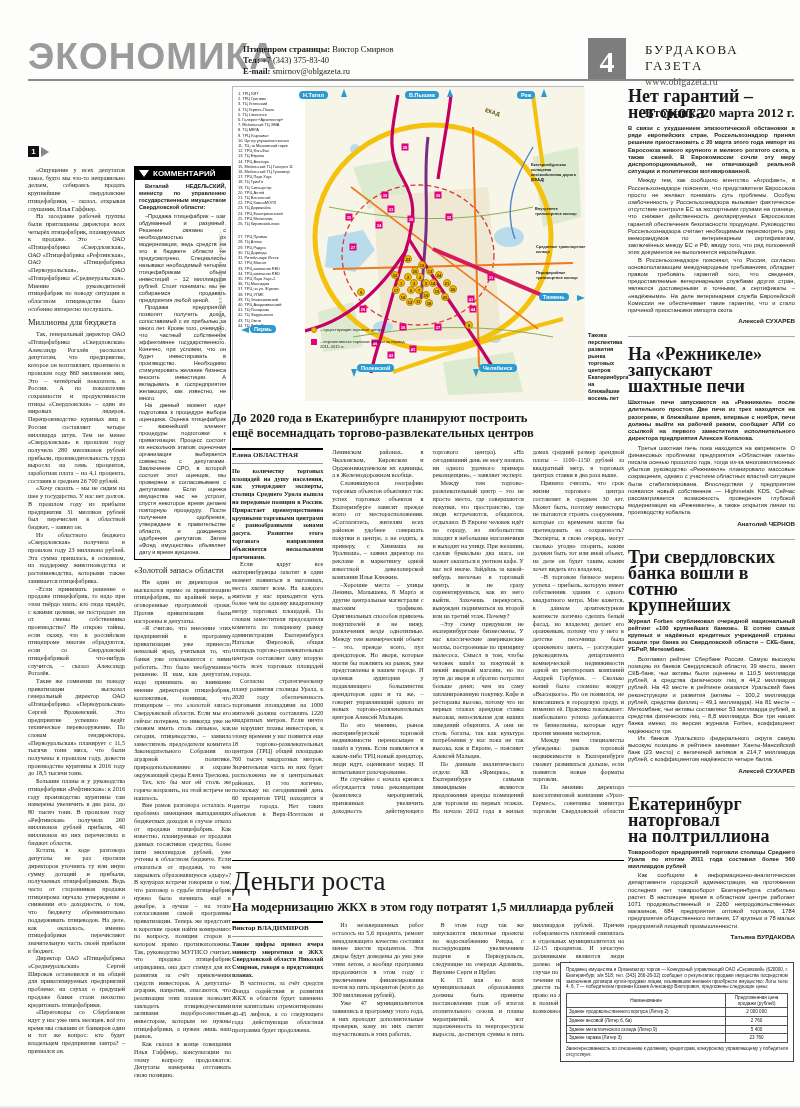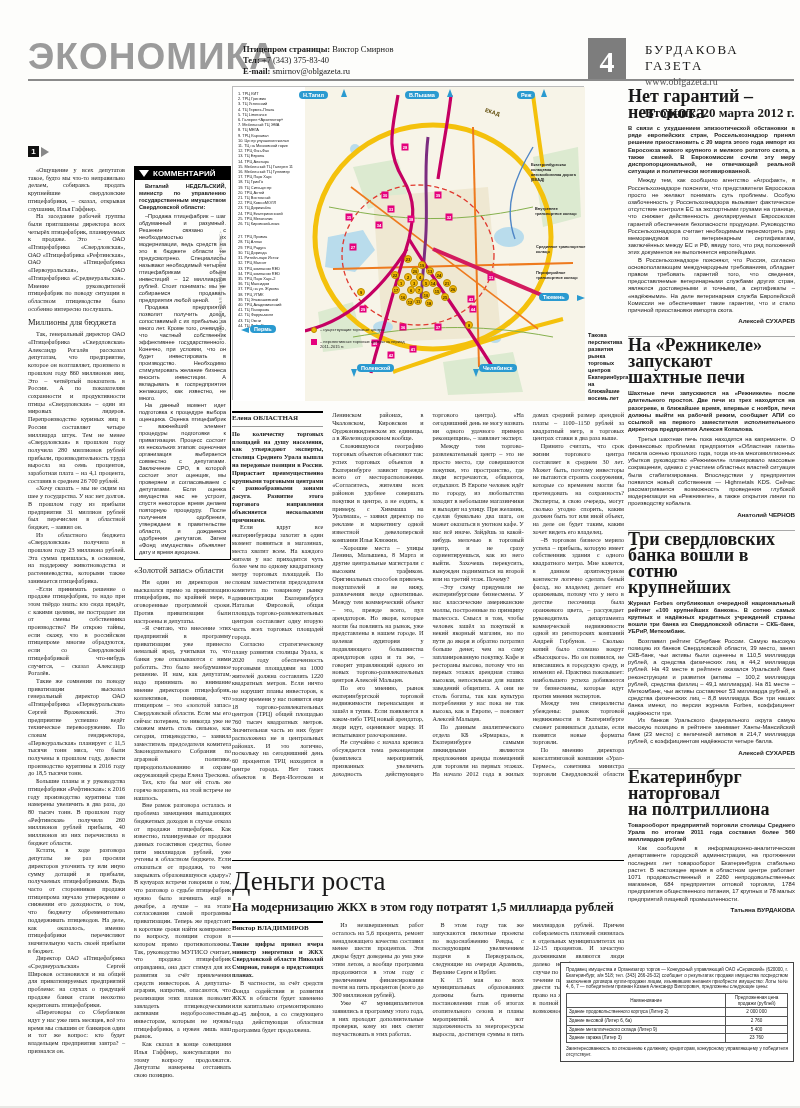--- a/index.html
+++ b/index.html
@@ -85,21 +85,21 @@
   .a3-rule{position:absolute;left:232px;top:860px;width:392px;height:1px;background:#000;}
   #a3{position:absolute;left:232px;top:866px;width:392px;}
   .a3-title{font-size:27px;line-height:30px;}
   .a3-sub{margin-top:4px;font-weight:bold;font-size:12.5px;line-height:15px;}
   .a3-body{margin-top:6px;height:178px;column-count:4;column-gap:9px;font-size:6.2px;line-height:7.8px;overflow:hidden;}
 
   
   #sidebar{position:absolute;left:628px;top:88px;width:167px;height:868px;overflow:hidden;
       font-family:"Liberation Sans",sans-serif;}
   .sb-article{margin-bottom:12px;}
-  .sb-article + .sb-article{border-top:0.5px solid #aaa;}
+  .sb-article + .sb-article{border-top:0.5px solid #aaa;padding-top:9px;}
   .sb-title{font-weight:bold;font-size:18px;line-height:16px;white-space:pre-line;margin-bottom:5px;font-family:Liberation Serif, serif;}
   .sb-lead{font-weight:bold;font-size:5.8px;line-height:7.2px;text-align:justify;margin:0 0 2px;}
   .sb-article p.sbp{font-size:5.8px;line-height:7.2px;text-align:justify;margin:0;text-indent:10px;}
   .sb-author{font-weight:bold;font-size:6.2px;text-align:right;margin-top:3px;}
 
   
   #adbox{position:absolute;left:560px;top:962px;width:234px;background:#fff;border:1px solid #444;
       z-index:6;font-family:"Liberation Sans",sans-serif;font-size:4.6px;line-height:5.8px;padding:4px 5px;}
   #adbox .ad-intro{margin:0 0 3px;text-align:justify;}
   #adbox table{width:100%;border-collapse:collapse;font-size:4.6px;line-height:5.6px;}
@@ -330,20 +330,22 @@
     </div>
     <div class="map-key" style="left:78px;top:252px;" data-name="map-key-planned">
       <span class="key-s" data-name="planned-center-icon"></span>
       <span data-name="map-key-planned-label">– перспективные торговые центры на период 2011–2015 гг.</span>
     </div>
   </div>
   <div class="map-caption" data-name="map-caption">Такова перспектива развития рынка торговых центров Екатеринбурга на ближайшие восемь лет</div>
   <div class="map-credit" data-name="map-credit">КОНСАЛТИНГОВАЯ КОМПАНИЯ «УРАЛ-ГЕРМЕС»</div>
 
   <div id="a2" data-name="commerce-article">
+    <div class="a2-sub" data-name="commerce-subtitle">До 2020 года в Екатеринбурге планируют построить
+ещё восемнадцать торгово-развлекательных центров</div>
     <div class="a2-body" data-name="commerce-body">
       <div class="byline" data-name="commerce-byline">Елена ОБЛАСТНАЯ</div>
       <p class="bp lead" data-name="commerce-lead">По количеству торговых площадей на душу населения, как утверждают эксперты, столица Среднего Урала вышла на передовые позиции в России. Прирастает преимущественно крупными торговыми центрами с разнообразными зонами досуга. Развитие этого торгового направления объясняется несколькими причинами.</p>
       <div>
           <p class="bp" data-name="paragraph">Если вдруг все екатеринбуржцы захотят в один момент появиться в магазинах, места хватит всем. На каждого жителя у нас приходится чуть более чем по одному квадратному метру торговых площадей. По словам заместителя председателя комитета по товарному рынку администрации Екатеринбурга Натальи Фирсовой, общая площадь торгово-развлекательных центров составляет одну вторую часть всех торговых площадей города.</p>
           <p class="bp" data-name="paragraph">Согласно стратегическому плану развития столицы Урала, к 2020 году обеспеченность торговыми площадями на 1000 жителей должна составлять 1220 квадратных метров. Если ничто не нарушит планы инвесторов, к этому времени у нас появятся еще 18 торгово-развлекательных центров (ТРЦ) общей площадью 760 тысяч квадратных метров. Значительная часть из них будет расположена не в центральных районах. И это логично, поскольку на сегодняшний день 60 процентов ТРЦ находятся в центре города. Нет таких объектов в Верх-Исетском и Ленинском районах, в Чкаловском, Кировском и Орджоникидзевском их единицы, а в Железнодорожном вообще.</p>
           <p class="bp" data-name="paragraph">Сложившуюся географию торговых объектов объясняют так: успех торговых объектов в Екатеринбурге зависит прежде всего от месторасположения. «Согласитесь, жителям всех районов удобнее совершать покупки в центре, а не ездить, к примеру, с Химмаша на Уралмаш», – заявил директор по рекламе и маркетингу одной известной девелоперской компании Илья Клюжин.</p>
           <p class="bp" data-name="paragraph">–Хорошие места – улицы Ленина, Малышева, 8 Марта и другие центральные магистрали с высоким трафиком. Оригинальных способов привлечь покупателей я не вижу, развлечения везде однотипные. Между тем коммерческий объект – это, прежде всего, пул арендаторов. Но якоря, которые могли бы повлиять на рынок, уже представлены в нашем городе. И целевая аудитория у подавляющего большинства арендаторов одна и та же, – говорит управляющий одного из новых торгово-развлекательных центров Алексей Мальцев.</p>
           <p class="bp" data-name="paragraph">По его мнению, рынок екатеринбургской торговой недвижимости перенасыщен и зашёл в тупик. Если появляется в каком-либо ТРЦ новый арендатор, люди идут, оценивают марку. И испытывают разочарование.</p>
           <p class="bp" data-name="paragraph">Не случайно с начала кризиса обсуждается тема реконцепции (комплекса мероприятий, призванных увеличить доходность действующего торгового центра). «На сегодняшний день не могу назвать ни одного удачного примера реконцепции», – заявляет эксперт.</p>

